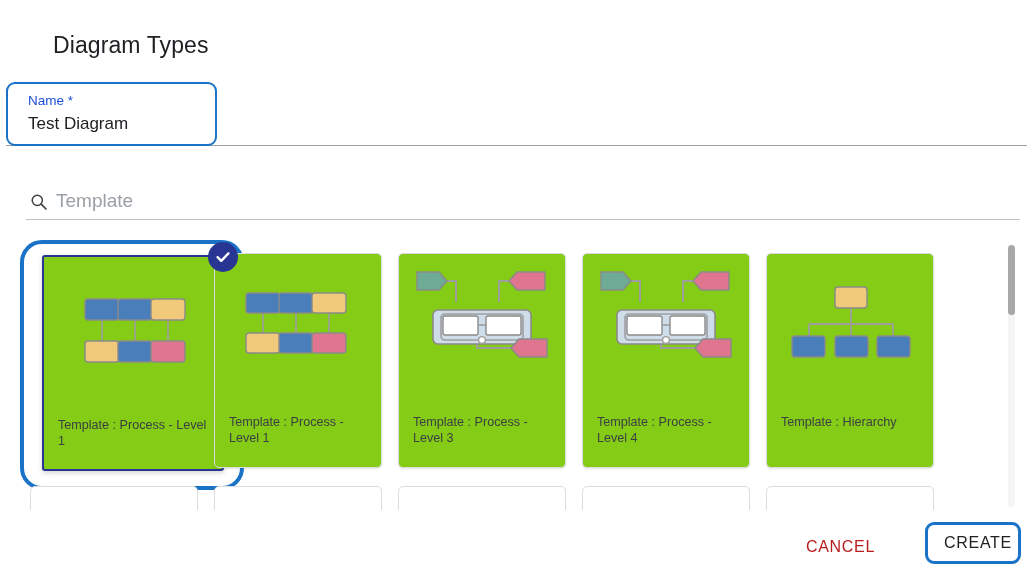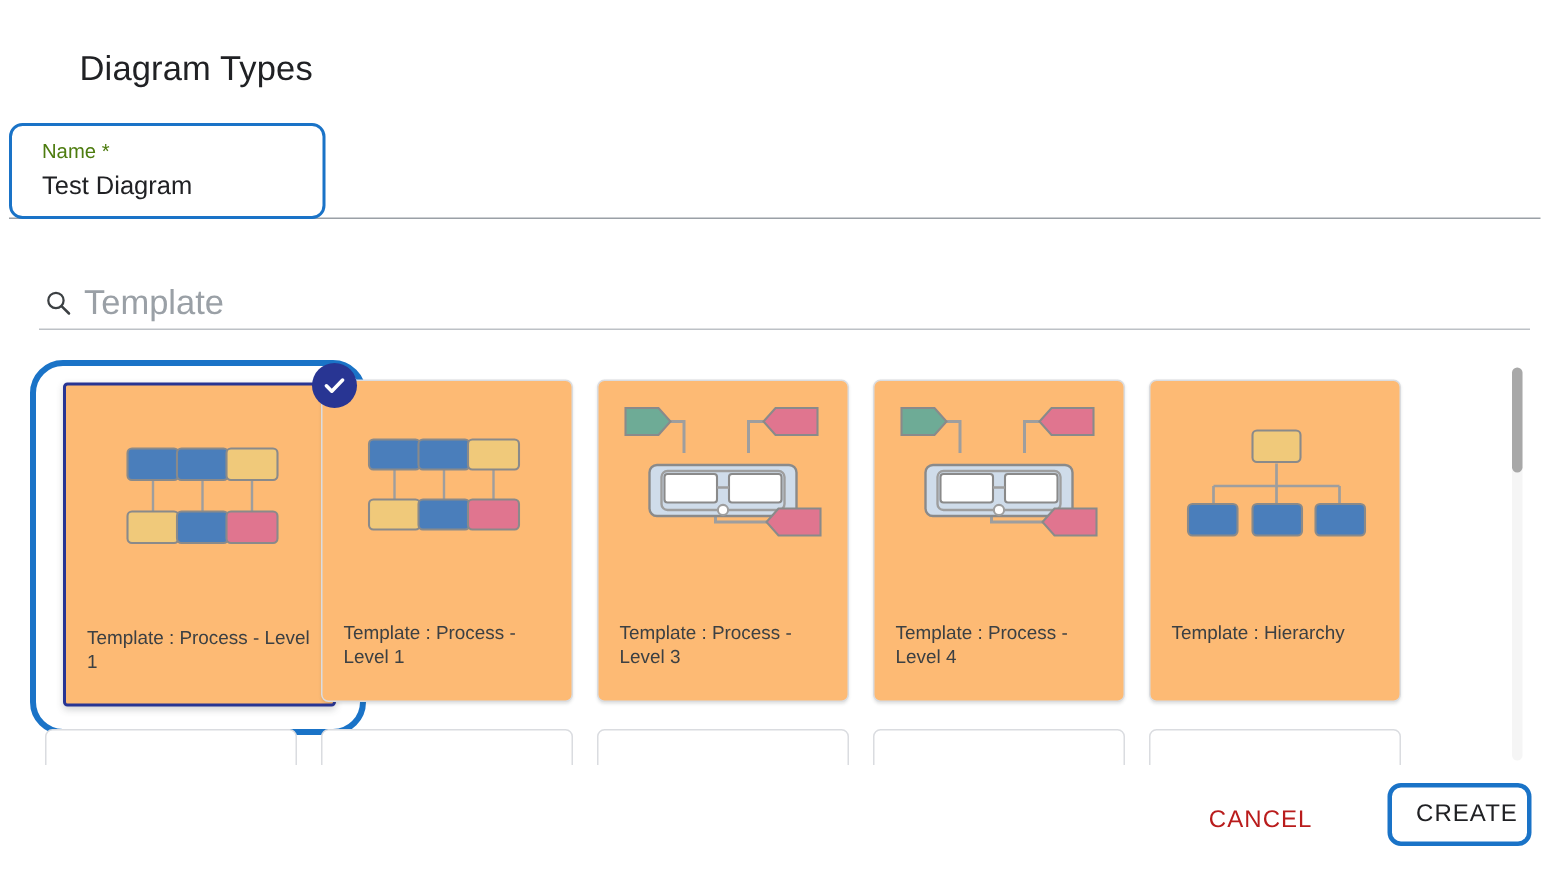--- a/index.html
+++ b/index.html
@@ -23,56 +23,56 @@
   .name-underline {
     position: absolute; left: 0; top: 63px; width: 1021px; height: 1px;
     background: #9aa0a6;
   }
   .name-field {
     position: absolute; left: 0; top: 0; width: 211px; height: 64px;
     border: 2px solid #1a73c7; border-radius: 9px; background: #fff;
   }
   .name-label {
     position: absolute; left: 20px; top: 9px;
-    font-size: 13.5px; color: #4d7c0f;
+    font-size: 13.5px; color: #1d4ed8;
   }
   .name-value {
     position: absolute; left: 20px; top: 30px;
     font-size: 17px; color: #202124; background: transparent;
     border: none; outline: none; padding: 0; width: 175px;
     font-family: "Liberation Sans", sans-serif;
   }
 
   
   .search-wrap { position: absolute; left: 26px; top: 186px; width: 994px; height: 36px; }
   .search-icon { position: absolute; left: 4px; top: 7px; width: 18px; height: 18px; }
   .search-input {
     position: absolute; left: 28px; top: 0; width: 700px; height: 30px;
     border: none; outline: none; background: transparent;
-    font-size: 23px; color: #c2410c;
+    font-size: 19px; color: #c2410c;
     font-family: "Liberation Sans", sans-serif;
   }
   .search-input::placeholder { color: #9aa0a6; }
   .search-rule {
     position: absolute; left: 0; top: 33px; width: 994px; height: 1px; background: #bdc1c6;
   }
 
   
   .cards-area {
     position: absolute; left: 0; top: 238px; width: 1010px; height: 272px;
     overflow: hidden;
   }
   .cards-row { position: absolute; left: 12px; top: 0; display: flex; gap: 0px; }
 
   .card-slot { position: relative; width: 184px; height: 232px; margin-right: 0px; }
 
   .card {
     position: absolute; left: 18px; top: 15px;
     width: 168px; height: 215px;
-    background: #fdba74; border: 1px solid #dadce0; border-radius: 5px;
+    background: #84cc16; border: 1px solid #dadce0; border-radius: 5px;
     box-shadow: 0 1px 2px rgba(60,64,67,.14);
   }
   .card-thumb { position: absolute; left: 0; top: 0; width: 100%; height: 146px; }
   .card-label {
     position: absolute; left: 14px; right: 10px; top: 160px;
     font-size: 12.6px; color: #3c4043; line-height: 16px;
   }
 
   
   .sel-ring {

